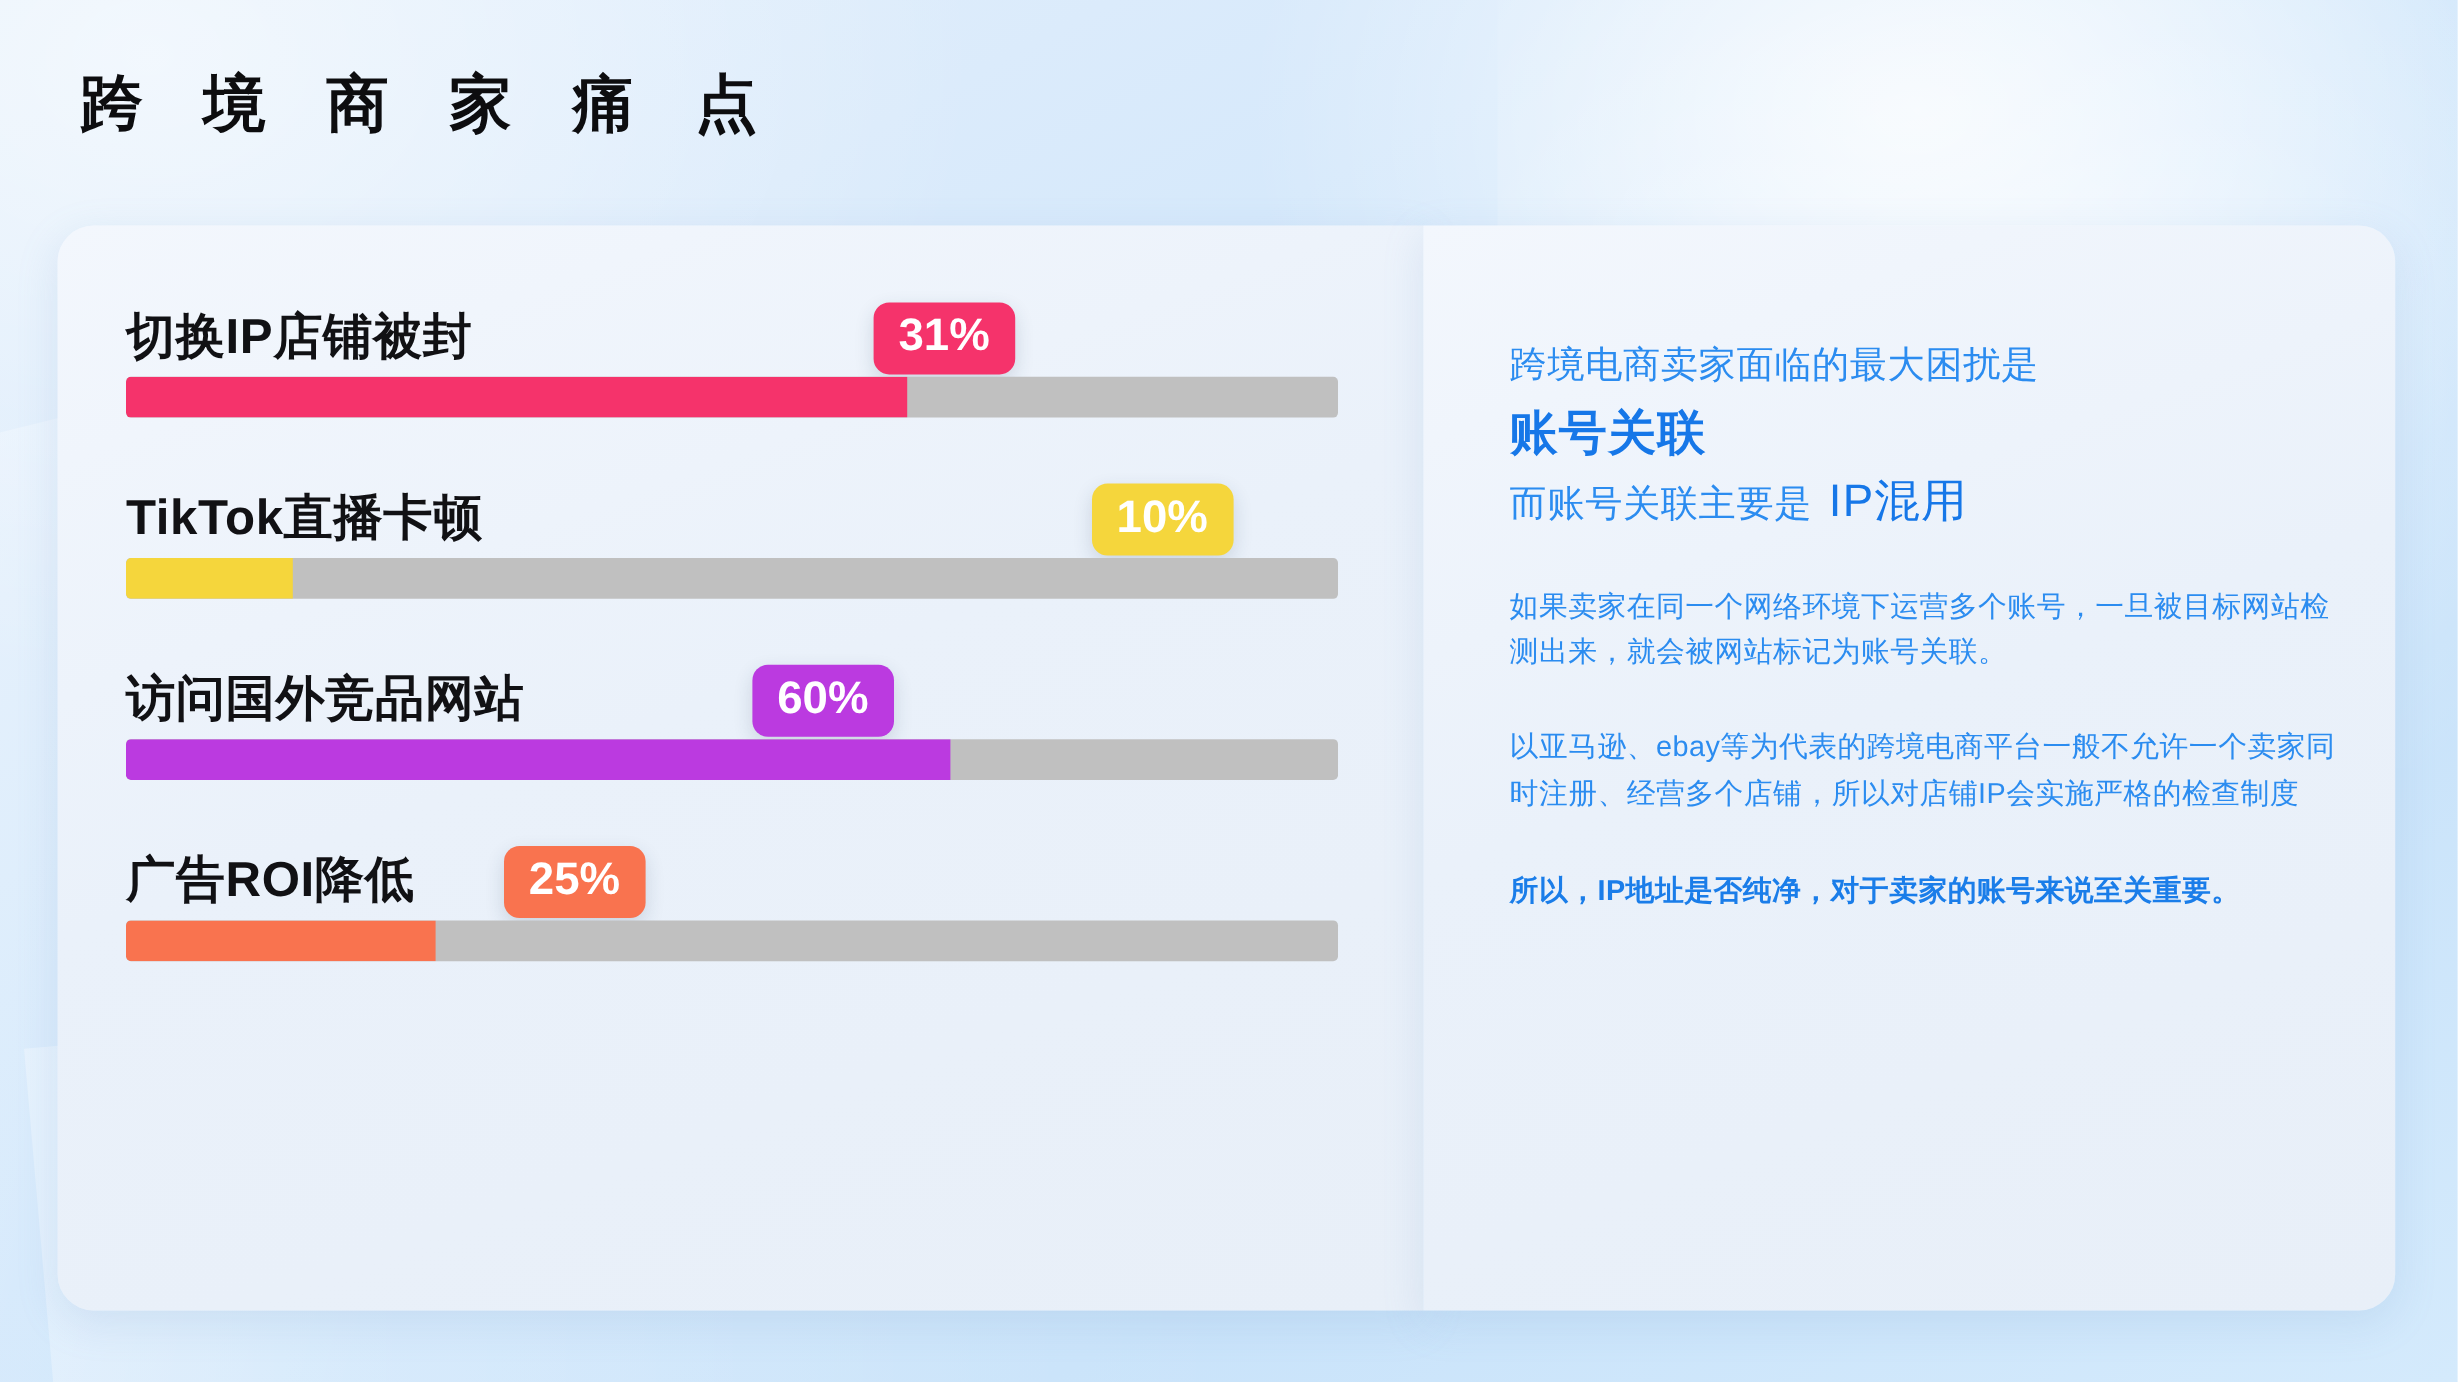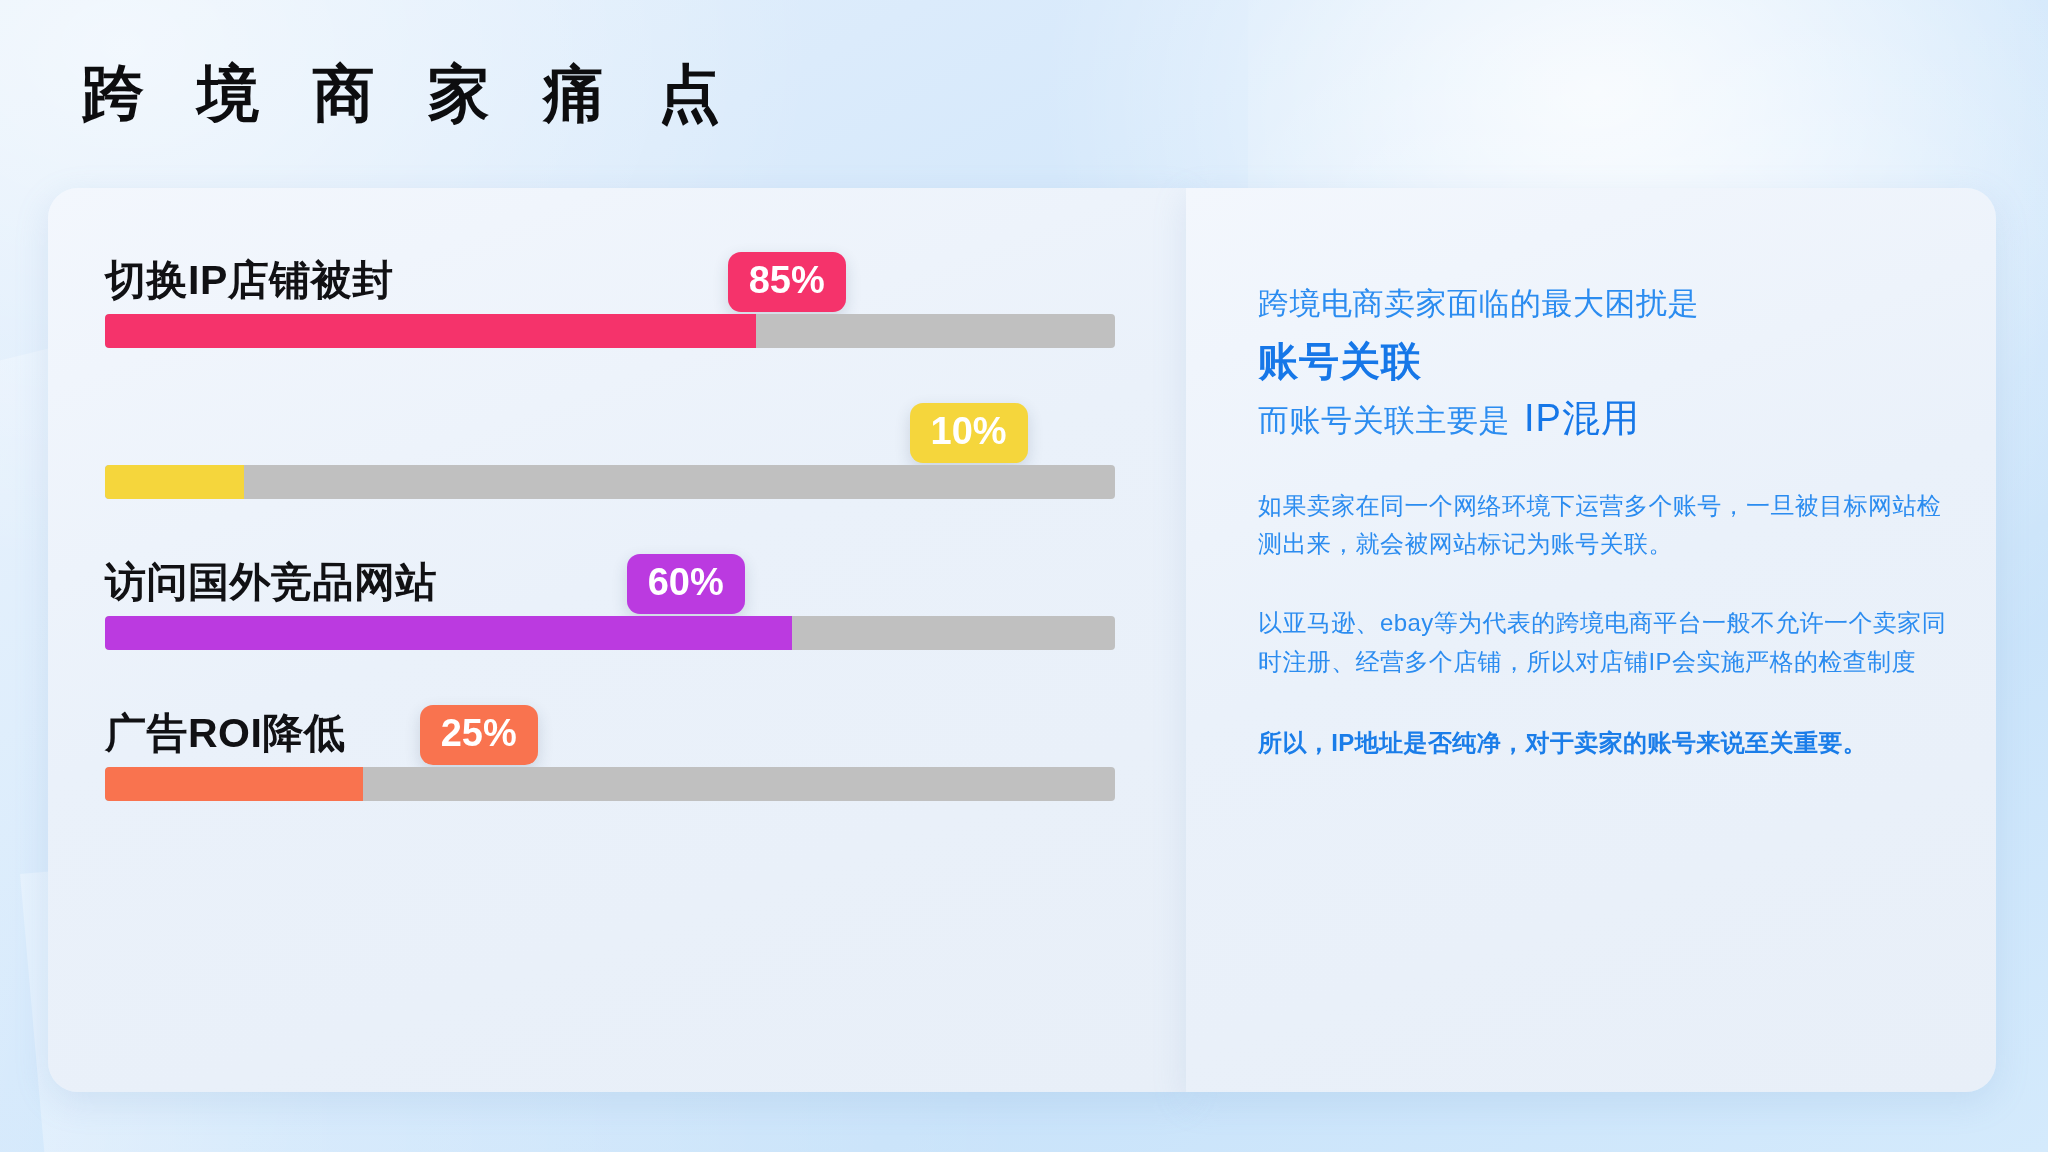--- a/index.html
+++ b/index.html
@@ -38,23 +38,23 @@
   .bg-streak.s3 {
     left: 40px; bottom: -180px;
     width: 1400px; height: 520px;
     background: linear-gradient(95deg, rgba(255,255,255,0.30) 0%, rgba(255,255,255,0) 70%);
     transform: rotate(-5deg);
   }
 
   
   .page-title {
     position: absolute;
-    left: 82px;
+    left: 67px;
     top: 58px;
-    font-size: 62px;
+    font-size: 52px;
     font-weight: 900;
     color: #0d0d0f;
     letter-spacing: 18px;
     line-height: 1.15;
     white-space: nowrap;
   }
 
   
   .board {
     position: absolute;
@@ -212,28 +212,29 @@
 
 <h1 class="page-title">跨 境 商 家 痛 点</h1>
 
 <div class="board">
 
   <section class="card card-left">
     <div class="bars" id="bar-list">
         <div class="bar-block">
           <div class="bar-head">
             <div class="bar-label">切换IP店铺被封</div>
-            <div class="bar-badge" style="background: rgb(245, 51, 107); left: 67.5%;">85%</div>
+            <div class="bar-badge" style="background: rgb(245, 51, 107); left: 67.5%;">31%</div>
           </div>
           <div class="bar-track" style="background: rgb(192, 192, 192);">
             <div class="bar-fill" style="width: 64.5%; background: rgb(245, 51, 107);"></div>
           </div>
         </div>
         <div class="bar-block">
           <div class="bar-head">
+            <div class="bar-label">TikTok直播卡顿</div>
             <div class="bar-badge" style="background: rgb(245, 214, 60); left: 85.5%;">10%</div>
           </div>
           <div class="bar-track" style="background: rgb(192, 192, 192);">
             <div class="bar-fill" style="width: 13.8%; background: rgb(245, 214, 60);"></div>
           </div>
         </div>
         <div class="bar-block">
           <div class="bar-head">
             <div class="bar-label">访问国外竞品网站</div>
             <div class="bar-badge" style="background: rgb(187, 58, 224); left: 57.5%;">60%</div>

